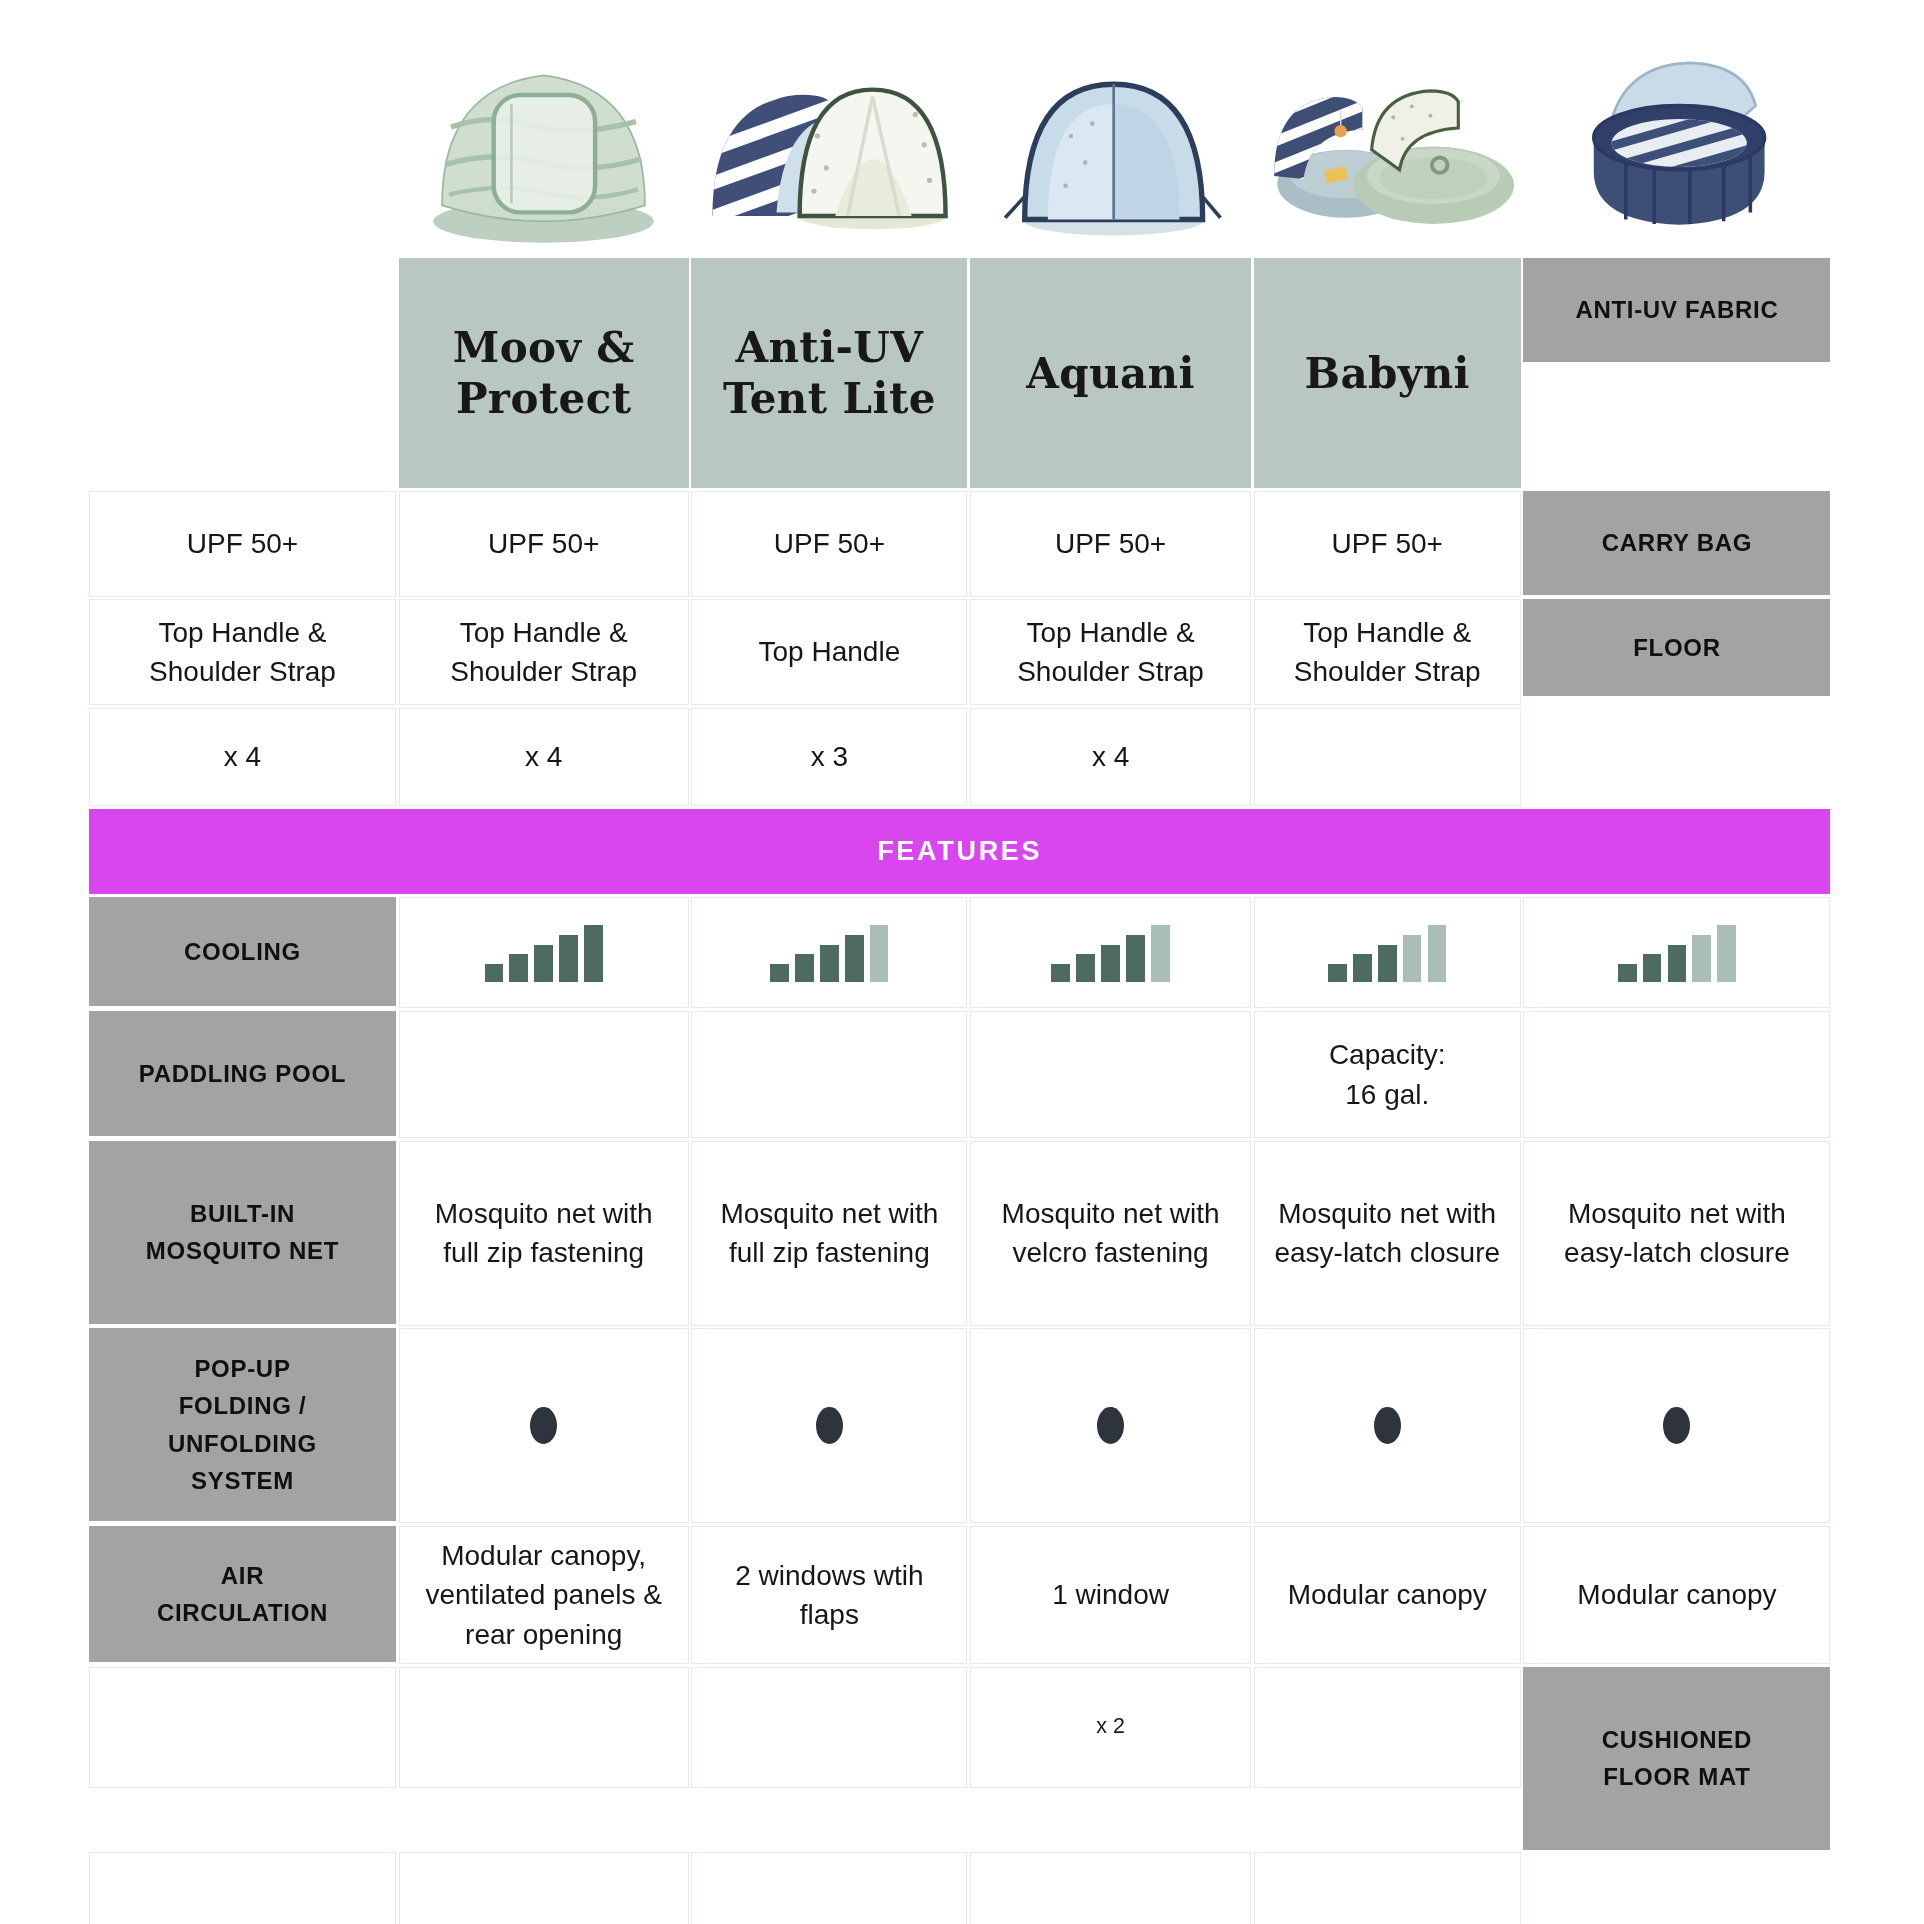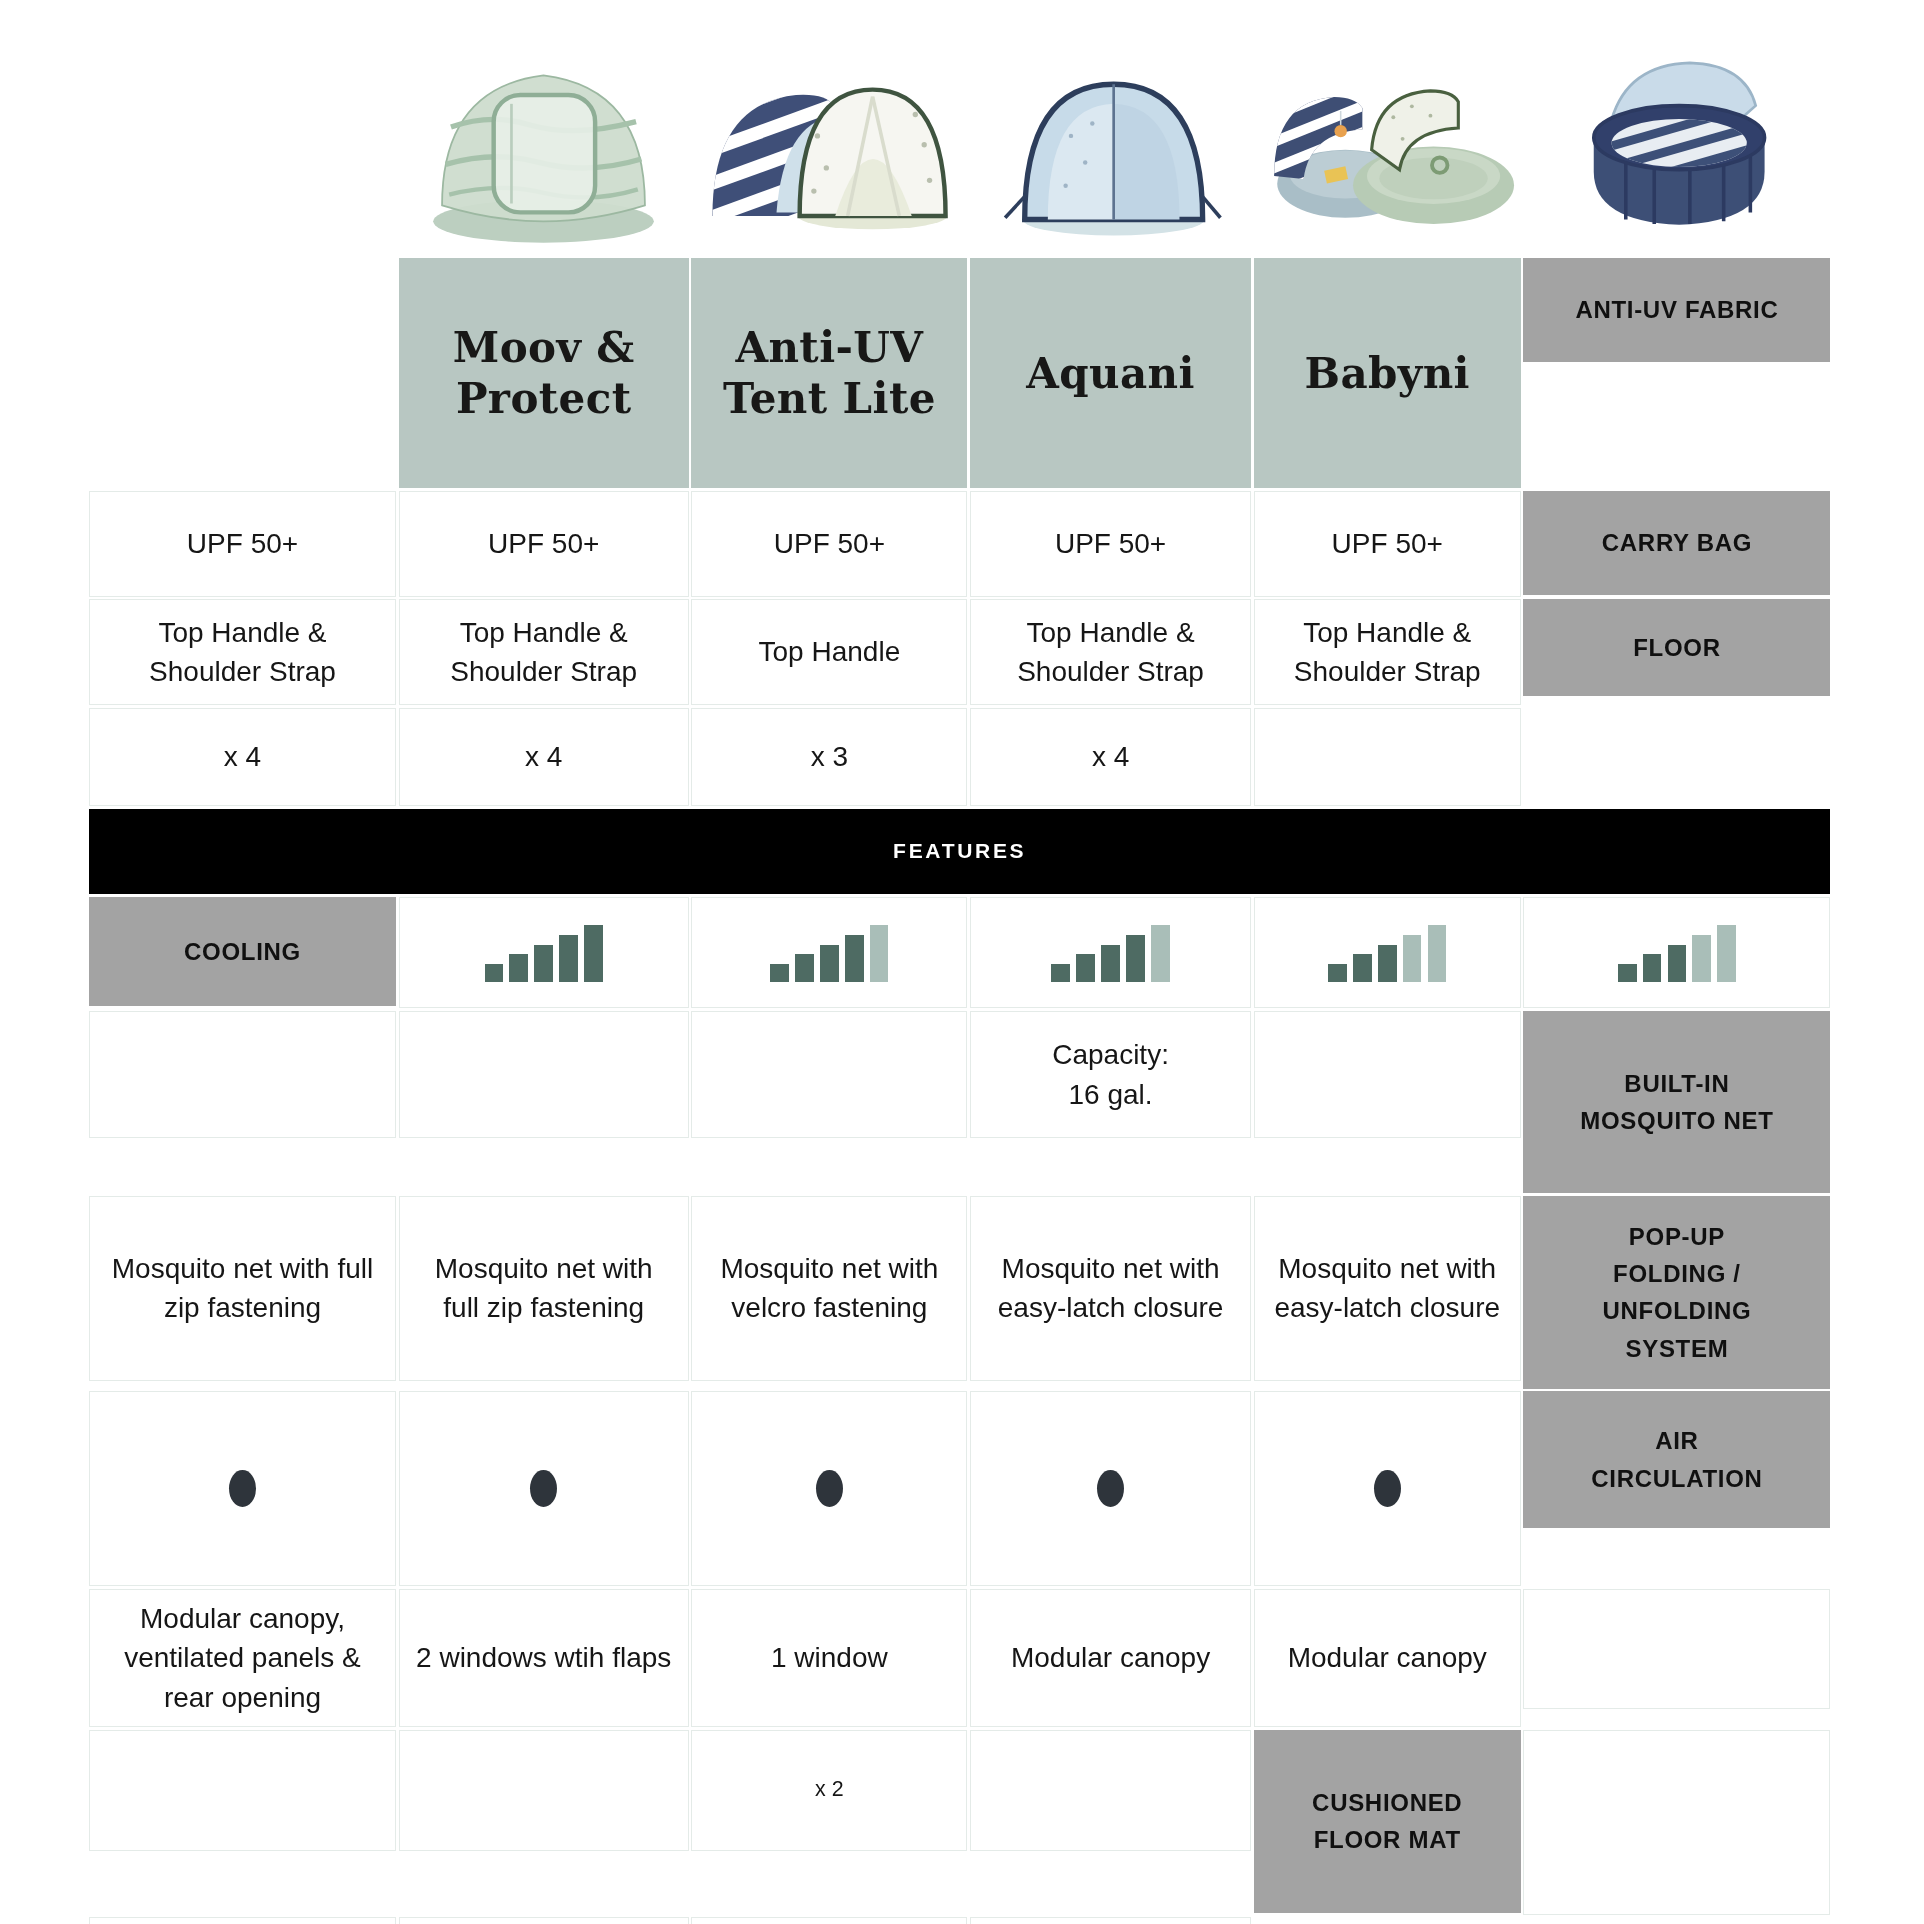--- a/index.html
+++ b/index.html
@@ -50,23 +50,23 @@
   .cell {
     background:#ffffff; border:1.8px solid #e4ebe8;
     display:flex; align-items:center; justify-content:center; text-align:center;
     padding:5.3px 16px;
   }
   .cell .txt { font-size:28px; line-height:1.4; color:#161616; white-space:pre-line; }
   .cell .txt-sm { font-size:21.4px; line-height:1.4; color:#161616; }
 
   .feat-bar {
     grid-column:1 / -1;
-    background:#000000; color:#ffffff;
+    background:#d946ef; color:#ffffff;
     display:flex; align-items:center; justify-content:center;
-    font-weight:bold; font-size:21px; letter-spacing:2.7px;
+    font-weight:bold; font-size:27px; letter-spacing:2.7px;
   }
   .bars { display:flex; align-items:flex-end; gap:6.2px; height:59px; }
   .bar  { width:18.7px; background:#4e6b63; display:inline-block; }
   .bar.light { background:#a9beb8; }
 
   .dot { width:27px; height:37px; border-radius:50%; background:#2e343b; display:inline-block; }
 </style>
 </head>
 <body>
 
@@ -278,20 +278,21 @@
   <div class="r-cool cell">
       <div class="bars">
         <span class="bar" style="height: 18px;"></span>
         <span class="bar" style="height: 28px;"></span>
         <span class="bar" style="height: 37px;"></span>
         <span class="bar light" style="height: 47px;"></span>
         <span class="bar light" style="height: 57px;"></span>
       </div>
     </div>
 
+  <div class="r-pool label-cell">PADDLING POOL</div>
   <div class="r-pool cell">
       <span class="txt"></span>
     </div>
   <div class="r-pool cell">
       <span class="txt"></span>
     </div>
   <div class="r-pool cell">
       <span class="txt"></span>
     </div>
   <div class="r-pool cell">

